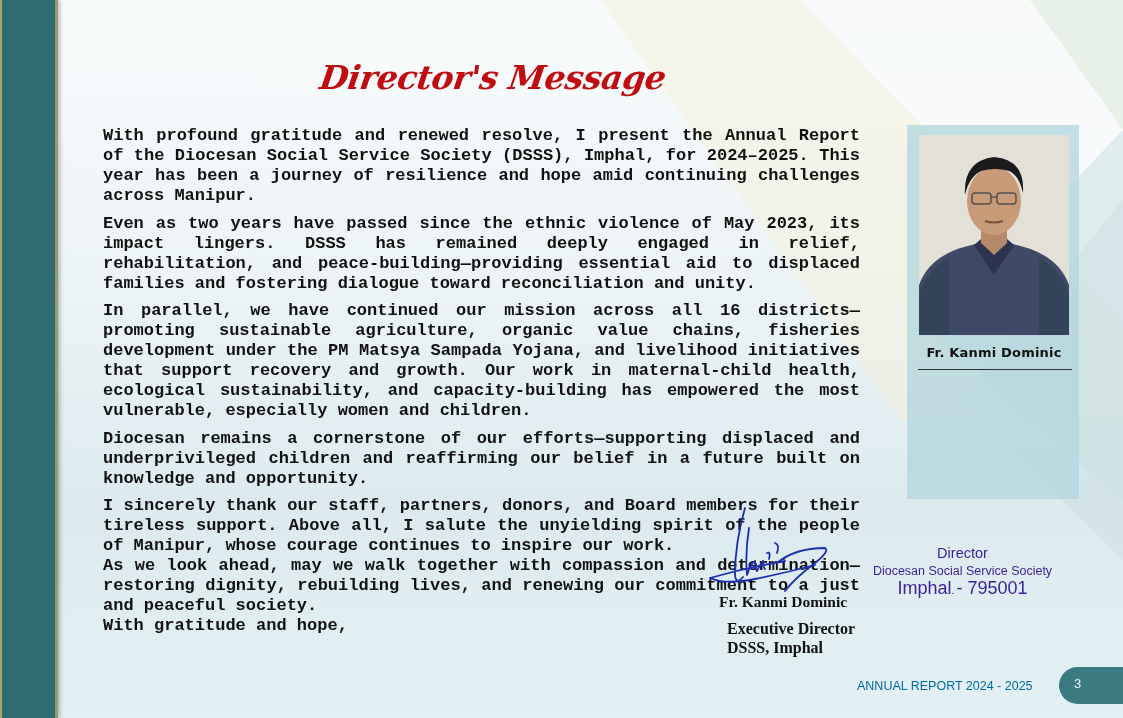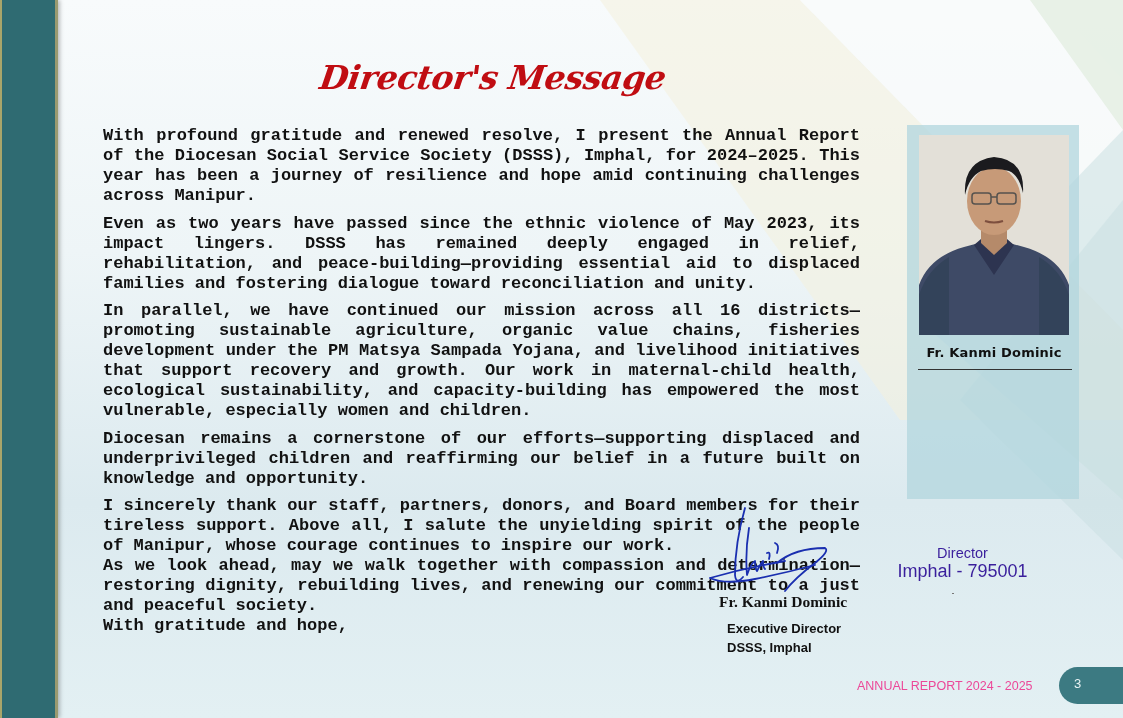--- a/index.html
+++ b/index.html
@@ -48,26 +48,26 @@
     .stamp .s1 { font-size: 14.5px; line-height: 19px; }
     .stamp .s2 { font-size: 12.5px; line-height: 17px; }
     .stamp .s3 { font-size: 18px; line-height: 17px; }
     .stamp-dot { position: absolute; left: 952px; top: 593px; width: 2px; height: 1px; background: #777; }
     .signature { position: absolute; left: 705px; top: 503px; width: 130px; height: 95px; }
     .sig-name {
       position: absolute; left: 719px; top: 593px; font-family: "Liberation Serif", serif;
       font-weight: bold; font-size: 15.5px; color: #111; white-space: nowrap;
     }
     .sig-title {
-      position: absolute; left: 727px; top: 619px; font-family: Liberation Sans, sans-serif;
-      font-weight: bold; font-size: 13px; line-height: 19px; color: #111; white-space: nowrap;
+      position: absolute; left: 727px; top: 619px; font-family: Liberation Serif, serif;
+      font-weight: bold; font-size: 16px; line-height: 19px; color: #111; white-space: nowrap;
     }
     .footer-label {
       position: absolute; left: 857px; top: 679px; font-family: "Liberation Sans", sans-serif;
-      font-size: 12.5px; color: #ec4899; white-space: nowrap;
+      font-size: 12.5px; color: #0369a1; white-space: nowrap;
     }
     .page-pill {
       position: absolute; left: 1059px; top: 667px; width: 80px; height: 37px;
       background: #3c7a82; border-radius: 20px 0 0 20px;
     }
     .page-num {
       position: absolute; left: 15px; top: 9px; font-family: "Liberation Sans", sans-serif;
       font-size: 13px; color: #e8f2f3;
     }
   </style>
@@ -118,20 +118,21 @@
 
       <path d="M66,86 Q75,89 84,86" stroke="#7d4f3e" stroke-width="2" fill="none"></path>
     </svg>
   </div>
   <div class="photo-name">Fr. Kanmi Dominic</div>
   <div class="photo-rule"></div>
 </div>
 
 <div class="stamp">
   <div class="s1">Director</div>
+  <div class="s2">Diocesan Social Service Society</div>
   <div class="s3">Imphal -  795001</div>
 </div>
 <div class="stamp-dot"></div>
 
 <svg class="signature" viewBox="0 0 130 95">
   <g fill="none" stroke="#1a2fb0" stroke-width="1.8" stroke-linecap="round" stroke-linejoin="round">
     <path d="M40,5 Q30,40 30,72 Q31,82 38,74"></path>
     <path d="M44,25 Q40,50 42,72 Q46,60 50,58 Q50,66 52,68 Q56,60 58,58 Q58,64 60,66"></path>
     <path d="M62,50 Q66,48 64,56"></path>
     <path d="M70,40 Q75,42 72,50"></path>

